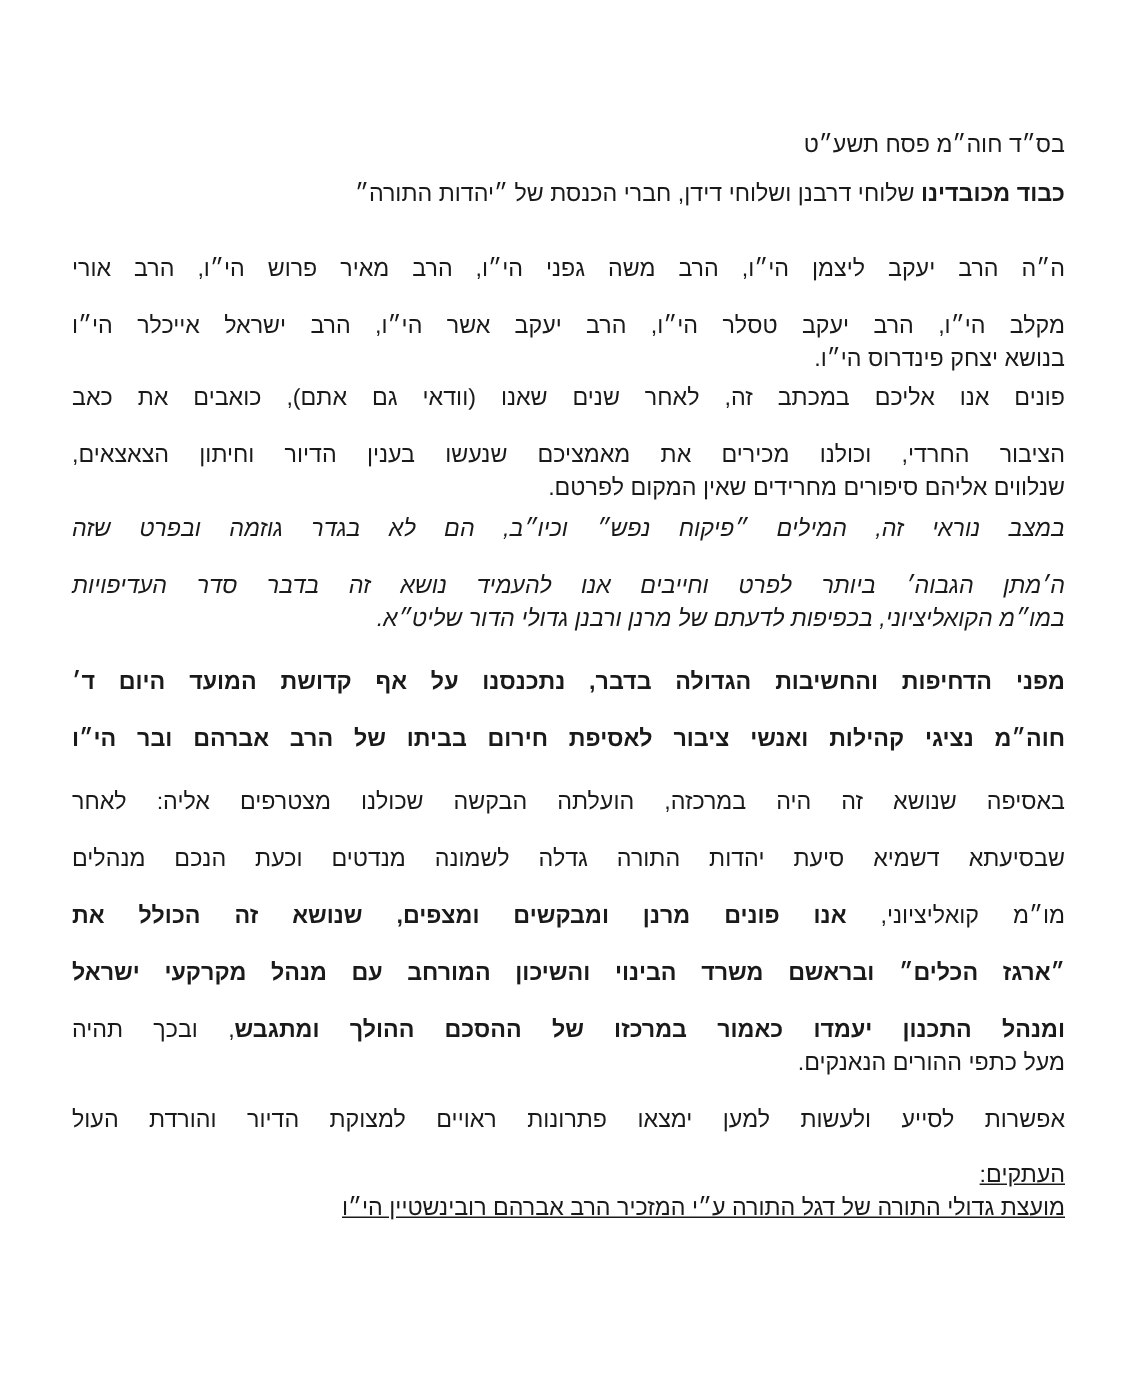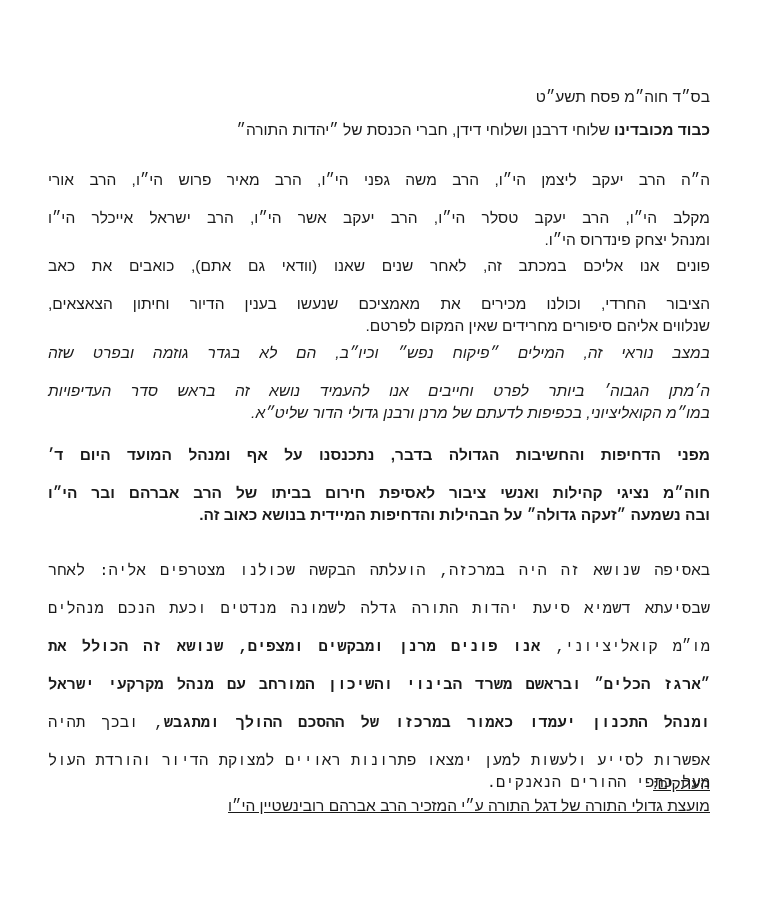--- a/index.html
+++ b/index.html
@@ -39,68 +39,67 @@
       text-align-last: justify;
       white-space: normal;
       margin-top: 16px;
     }
     .date { top: 86px; }
     .greeting { top: 119px; }
     .names { top: 153px; }
     .p1 { top: 239px; }
     .p2 { top: 326px; font-style: italic; }
     .p3 { top: 428px; }
-    .p4 { top: 544px; font-family: Liberation Mono, monospace; }
+    .p4 { top: 508px; }
     .cc { top: 773px; text-decoration: underline; }
   </style>
 </head>
 <body>
 
 <div class="page">
 
   <p class="block date">
     <span class="line">בס״ד חוה״מ   פסח תשע״ט</span>
   </p>
 
   <p class="block greeting">
     <span class="line"><span class="bold">כבוד מכובדינו</span><span> שלוחי דרבנן ושלוחי דידן, חברי הכנסת של ״יהדות התורה״</span></span>
   </p>
 
   <p class="block names">
     <span class="line just">ה״ה הרב יעקב ליצמן הי״ו, הרב משה גפני הי״ו,  הרב מאיר פרוש הי״ו, הרב אורי</span>
     <span class="line just">מקלב הי״ו,  הרב יעקב טסלר הי״ו,  הרב יעקב אשר הי״ו, הרב ישראל אייכלר הי״ו</span>
-    <span class="line">ומנהל יצחק פינדרוס הי״ו.</span>
+    <span class="line">בנושא יצחק פינדרוס הי״ו.</span>
   </p>
 
   <p class="block p1">
     <span class="line just">פונים אנו אליכם במכתב זה, לאחר שנים שאנו (וודאי גם אתם), כואבים את כאב</span>
     <span class="line just">הציבור החרדי, וכולנו מכירים את מאמציכם שנעשו בענין הדיור וחיתון הצאצאים,</span>
     <span class="line">שנלווים אליהם סיפורים מחרידים שאין המקום לפרטם.</span>
   </p>
 
   <p class="block p2">
     <span class="line just">במצב נוראי זה, המילים ״פיקוח נפש״ וכיו״ב, הם לא בגדר גוזמה ובפרט שזה</span>
-    <span class="line just">ה׳מתן הגבוה׳ ביותר לפרט וחייבים אנו להעמיד נושא זה בראש סדר העדיפויות</span>
+    <span class="line just">ה׳מתן הגבוה׳ ביותר לפרט וחייבים אנו להעמיד נושא זה בדבר סדר העדיפויות</span>
     <span class="line">במו״מ הקואליציוני, בכפיפות לדעתם של מרנן ורבנן גדולי הדור שליט״א.</span>
   </p>
 
   <p class="block p3 bold">
-    <span class="line just">מפני הדחיפות והחשיבות הגדולה בדבר, נתכנסנו על אף ומנהל המועד היום ד׳</span>
+    <span class="line just">מפני הדחיפות והחשיבות הגדולה בדבר, נתכנסנו על אף קדושת המועד היום ד׳</span>
     <span class="line just">חוה״מ נציגי קהילות ואנשי ציבור לאסיפת חירום בביתו של הרב אברהם ובר הי״ו</span>
-    <span class="line">ובה נשמעה ״זעקה גדולה״ על הבהילות והדחיפות המיידית  בנושא כאוב זה.</span>
   </p>
 
   <p class="block p4">
     <span class="line just">באסיפה שנושא זה היה במרכזה, הועלתה הבקשה שכולנו מצטרפים אליה: לאחר</span>
     <span class="line just">שבסיעתא דשמיא סיעת יהדות התורה גדלה לשמונה מנדטים וכעת הנכם מנהלים</span>
     <span class="line just"><span>מו״מ קואליציוני, </span><span class="bold">אנו פונים מרנן ומבקשים ומצפים, שנושא זה הכולל את</span></span>
     <span class="line just bold">״ארגז הכלים״  ובראשם משרד הבינוי והשיכון המורחב עם מנהל מקרקעי ישראל</span>
     <span class="line just"><span class="bold">ומנהל התכנון יעמדו כאמור במרכזו של ההסכם ההולך ומתגבש</span><span>, ובכך תהיה</span></span>
+    <span class="line">מעל כתפי ההורים הנאנקים.</span>
     <span class="line just">אפשרות לסייע ולעשות למען ימצאו פתרונות ראויים למצוקת הדיור והורדת העול</span>
-    <span class="line">מעל כתפי ההורים הנאנקים.</span>
   </p>
 
   <p class="block cc">
     <span class="line">העתקים:</span>
     <span class="line">מועצת גדולי התורה של דגל התורה  ע״י המזכיר הרב אברהם רובינשטיין הי״ו</span>
   </p>
 
 </div>
 
 </body></html>

